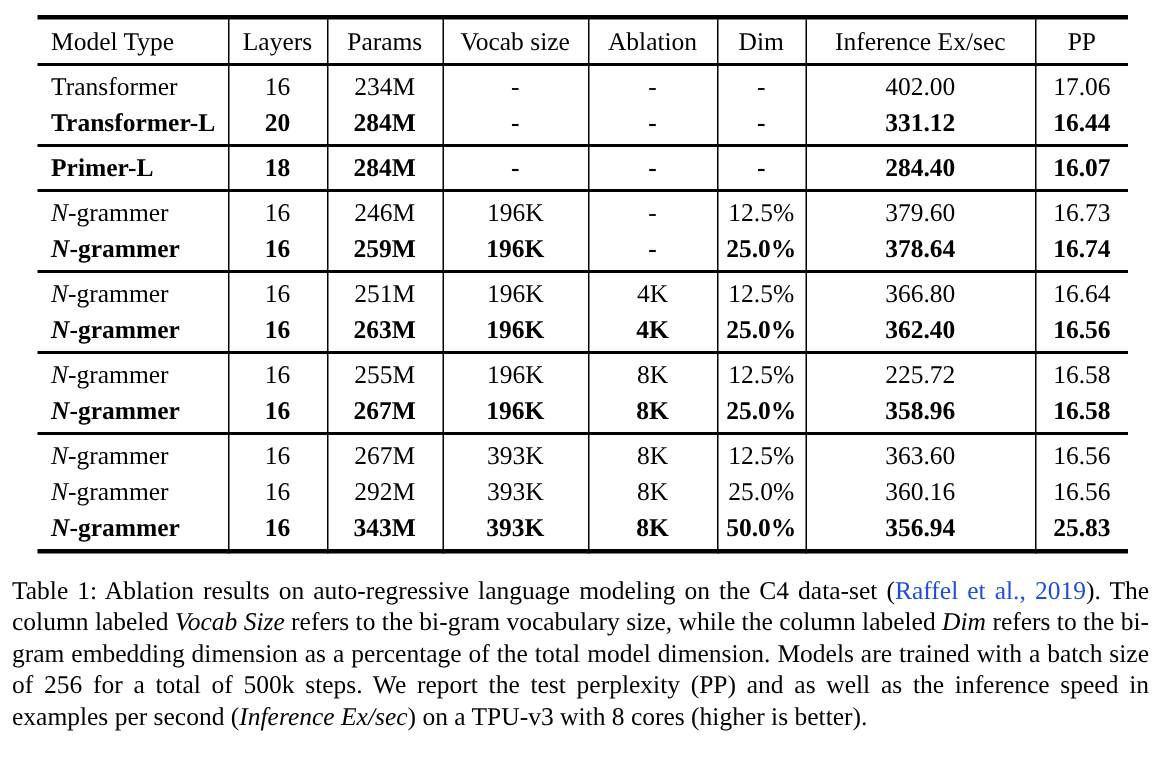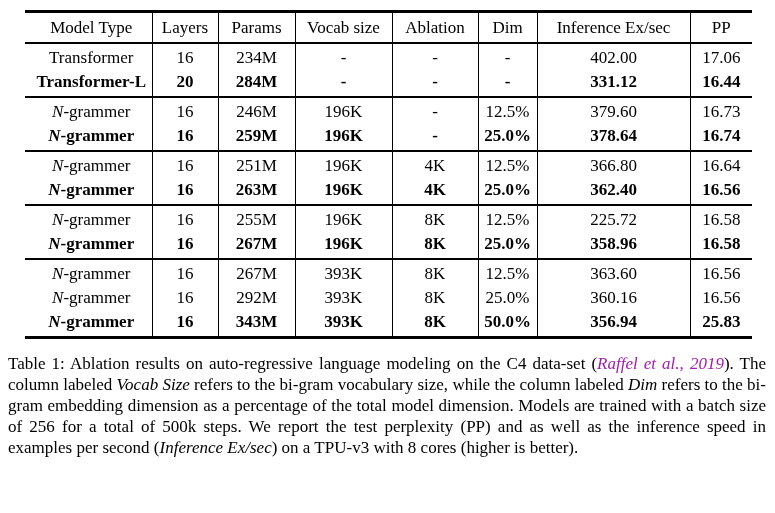--- a/index.html
+++ b/index.html
@@ -29,31 +29,31 @@
     white-space: nowrap;
     overflow: hidden;
   }
   .results td {
     text-align: center;
     padding: 2px 3px;
     line-height: 20px;
     white-space: nowrap;
     overflow: hidden;
   }
-  .results th.m, .results td.m { text-align: center; padding-left: 9px; }
+  .results th.m, .results td.m { text-align: left; padding-left: 9px; }
   .results th + th, .results td + td { border-left: 1.5px solid #000; }
   .results tbody tr:first-child td { padding-top: 4px; }
   .results tbody tr:last-child td { padding-bottom: 4px; font-weight: bold; }
   .caption {
     margin: 14px 9px 0 8px;
     font-size: 17px;
     line-height: 21px;
     text-align: justify;
   }
-  .cite { color: #a21caf; text-decoration: none; cursor: pointer; font-style: italic; }
+  .cite { color: #1d4ed8; text-decoration: none; cursor: pointer; }
   i { font-style: italic; }
 </style>
 </head>
 <body>
 
 <div class="table-wrap">
 <table class="results">
   <colgroup>
     <col style="width:127px">
         <col style="width:66px">
@@ -92,20 +92,30 @@
       <td>20</td>
       <td>284M</td>
       <td>-</td>
       <td>-</td>
       <td>-</td>
       <td>331.12</td>
       <td>16.44</td>
     </tr>
   </tbody>
   <tbody>
+    <tr>
+      <td class="m"><i></i><span>Primer-L</span></td>
+      <td>18</td>
+      <td>284M</td>
+      <td>-</td>
+      <td>-</td>
+      <td>-</td>
+      <td>284.40</td>
+      <td>16.07</td>
+    </tr>
   </tbody>
   <tbody>
     <tr>
       <td class="m"><i>N</i><span>-grammer</span></td>
       <td>16</td>
       <td>246M</td>
       <td>196K</td>
       <td>-</td>
       <td>12.5%</td>
       <td>379.60</td>

